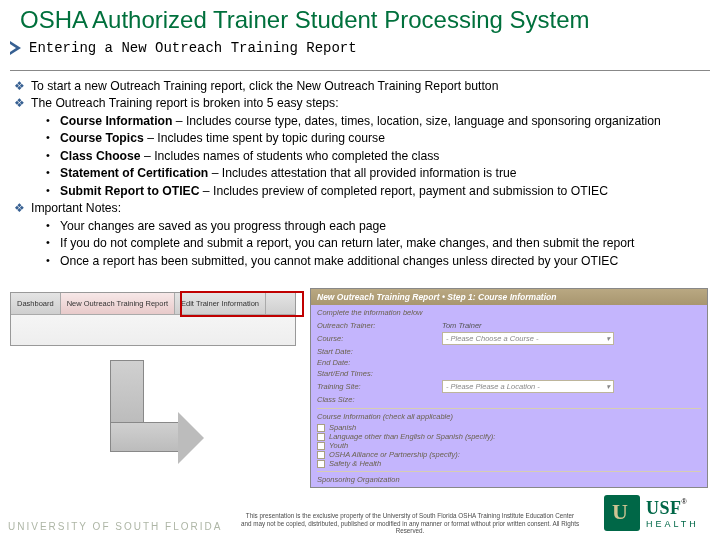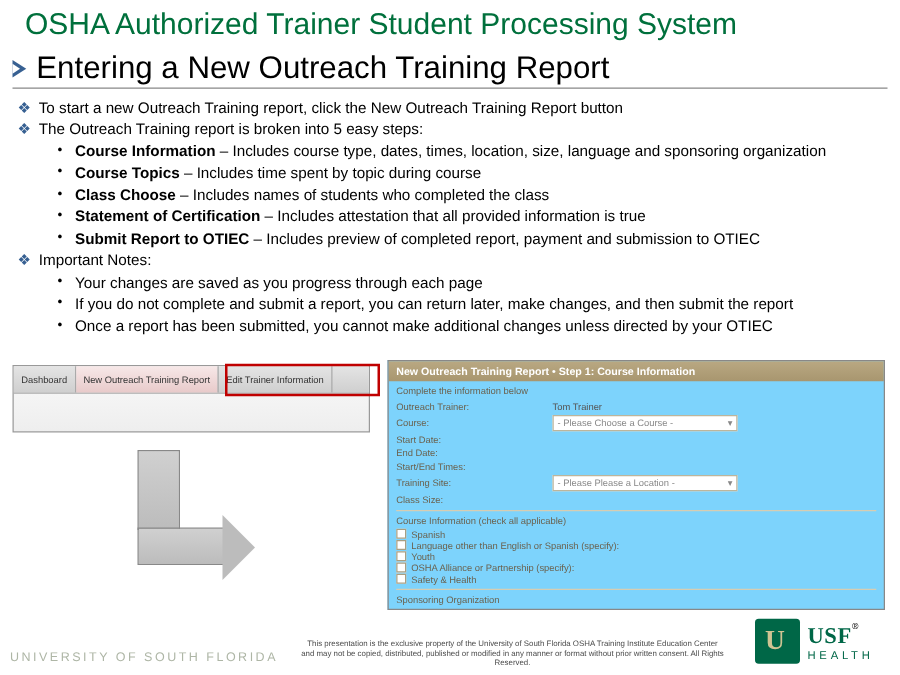--- a/index.html
+++ b/index.html
@@ -2,48 +2,48 @@
 <html><head>
 <meta charset="utf-8">
 <style>
   * { box-sizing: border-box; margin: 0; padding: 0; }
   html, body { width: 720px; height: 540px; font-family: Arial, sans-serif; background: #fff; overflow: hidden; }
   .slide { position: relative; width: 720px; height: 540px; }
   .title { position: absolute; top: 6px; left: 20px; right: 22px; font-size: 24px; color: #00703c; font-weight: 400; }
   .subtitle-row { position: absolute; top: 40px; left: 10px; right: 10px; display: flex; align-items: center; }
   .arrow-bullet { width: 0; height: 0; border-top: 7px solid transparent; border-bottom: 7px solid transparent; border-left: 11px solid #376092; margin-right: 8px; position: relative; }
   .arrow-bullet::after { content: ""; position: absolute; left: -11px; top: -4px; width: 0; height: 0; border-top: 4px solid transparent; border-bottom: 4px solid transparent; border-left: 6px solid #fff; }
-  .subtitle { font-size: 25px; color: #000; }
+  .subtitle { font-size: 14px; color: #000; font-family: Liberation Mono, monospace; }
   .hr { position: absolute; top: 70px; left: 10px; right: 10px; border-top: 1px solid #888; }
   .content { position: absolute; top: 78px; left: 14px; right: 8px; font-size: 12.2px; color: #000; line-height: 1.35; }
   .l1 { display: flex; margin-bottom: 1px; }
   .diamond { color: #376092; font-size: 12px; margin-right: 7px; width: 10px; flex: 0 0 10px; text-align: center; }
   .l2 { display: flex; margin-left: 32px; margin-bottom: 1px; }
   .dot { color: #000; font-size: 11px; margin-right: 8px; width: 6px; flex: 0 0 6px; }
   .bold { font-weight: 700; }
   .scr-area { position: absolute; top: 292px; left: 10px; right: 10px; height: 200px; }
   .scr-left { position: absolute; left: 0; top: 0; width: 286px; height: 54px; border: 1px solid #999; background: linear-gradient(#fafafa,#eee); }
   .tabs { display: flex; height: 22px; background: linear-gradient(#e4e4e4,#cfcfcf); border-bottom: 1px solid #aaa; font-size: 7.5px; }
   .tab { padding: 4px 6px; border-right: 1px solid #aaa; color: #333; display: flex; align-items: center; }
   .tab.hl { background: linear-gradient(#f7e8e8,#e8caca); }
   .redbox { position: absolute; left: 169px; top: -2px; width: 124px; height: 26px; border: 2px solid #c00000; }
   .big-arrow { position: absolute; left: 100px; top: 68px; width: 90px; height: 90px; }
   .ba-shaft { position: absolute; left: 0; top: 0; width: 34px; height: 64px; background: linear-gradient(#d0d0d0,#bcbcbc); border: 1px solid #888; }
   .ba-base { position: absolute; left: 0; top: 62px; width: 70px; height: 30px; background: linear-gradient(#d0d0d0,#bcbcbc); border: 1px solid #888; }
   .ba-head { position: absolute; left: 68px; top: 52px; width: 0; height: 0; border-top: 26px solid transparent; border-bottom: 26px solid transparent; border-left: 26px solid #bcbcbc; }
   .ba-head::before { content:""; position:absolute; left:-27px; top:-27px; width:0; height:0; border-top:27px solid transparent; border-bottom:27px solid transparent; border-left:27px solid #888; z-index:-1;}
-  .scr-right { position: absolute; left: 300px; top: -4px; width: 398px; height: 200px; border: 1px solid #888; background: #7dd3fc; font-size: 8px; color: #4a4436; }
+  .scr-right { position: absolute; left: 300px; top: -4px; width: 398px; height: 200px; border: 1px solid #888; background: #c4b5fd; font-size: 8px; color: #4a4436; font-style: italic; }
   .scr-right .hdr { background: linear-gradient(#b9a882,#a8966f); color: #fff; font-size: 8.5px; padding: 3px 6px; font-weight: 700; }
   .scr-right .desc { padding: 3px 6px; font-size: 7.5px; color: #6a624f; }
   .form-row { display: flex; padding: 1px 6px; align-items: center; gap: 33px; }
   .lbl { width: 92px; color: #6a624f; font-size: 7.5px; }
   .val { font-size: 7.5px; color: #555; }
-  .sel { border: 1px solid #bdb59b; background: #fff; padding: 1px 3px; font-size: 7.5px; width: 148px; color: #888; display: flex; justify-content: space-between; }
+  .sel { border: 1px solid #bdb59b; background: #fff; padding: 1px 3px; font-size: 7.5px; width: 172px; color: #888; display: flex; justify-content: space-between; }
   .sec { margin: 3px 6px 2px 6px; border-top: 1px solid #d7cdb2; padding-top: 3px; font-size: 7.5px; color: #6a624f; }
-  .cb-row { display: flex; align-items: flex-start; padding: 0 6px; font-size: 7.5px; color: #6a624f; }
+  .cb-row { display: flex; align-items: flex-end; padding: 0 6px; font-size: 7.5px; color: #6a624f; }
   .cb { width: 8px; height: 8px; border: 1px solid #a99f82; margin-right: 4px; background: #fff; }
   .footer { position: absolute; bottom: 0; left: 0; right: 0; height: 48px; background: linear-gradient(#fff,#fff); }
   .footer-rule { position: absolute; bottom: 42px; left: 0; right: 0; border-top: 1px solid #7a7a7a; }
   .uni { position: absolute; left: 8px; bottom: 8px; font-size: 10px; letter-spacing: 2px; color: #aeb6a6; font-weight: 400; }
   .disclaimer { position: absolute; left: 240px; bottom: 6px; width: 340px; font-size: 6.3px; color: #4b4b4b; text-align: center; line-height: 1.15; }
   .logo { position: absolute; right: 8px; bottom: 4px; width: 108px; height: 46px; display: flex; align-items: center; }
   .logo .bull { width: 36px; height: 36px; background: #006747; border-radius: 3px; position: relative; }
   .logo .bull::after { content: "U"; position: absolute; color: #cfc493; font-weight: 700; font-size: 22px; left: 8px; top: 4px; font-family: Georgia, serif;}
   .logo .txt { margin-left: 6px; }
   .logo .usf { color: #006747; font-weight: 700; font-size: 18px; font-family: Georgia, serif; letter-spacing: 0.5px;}

